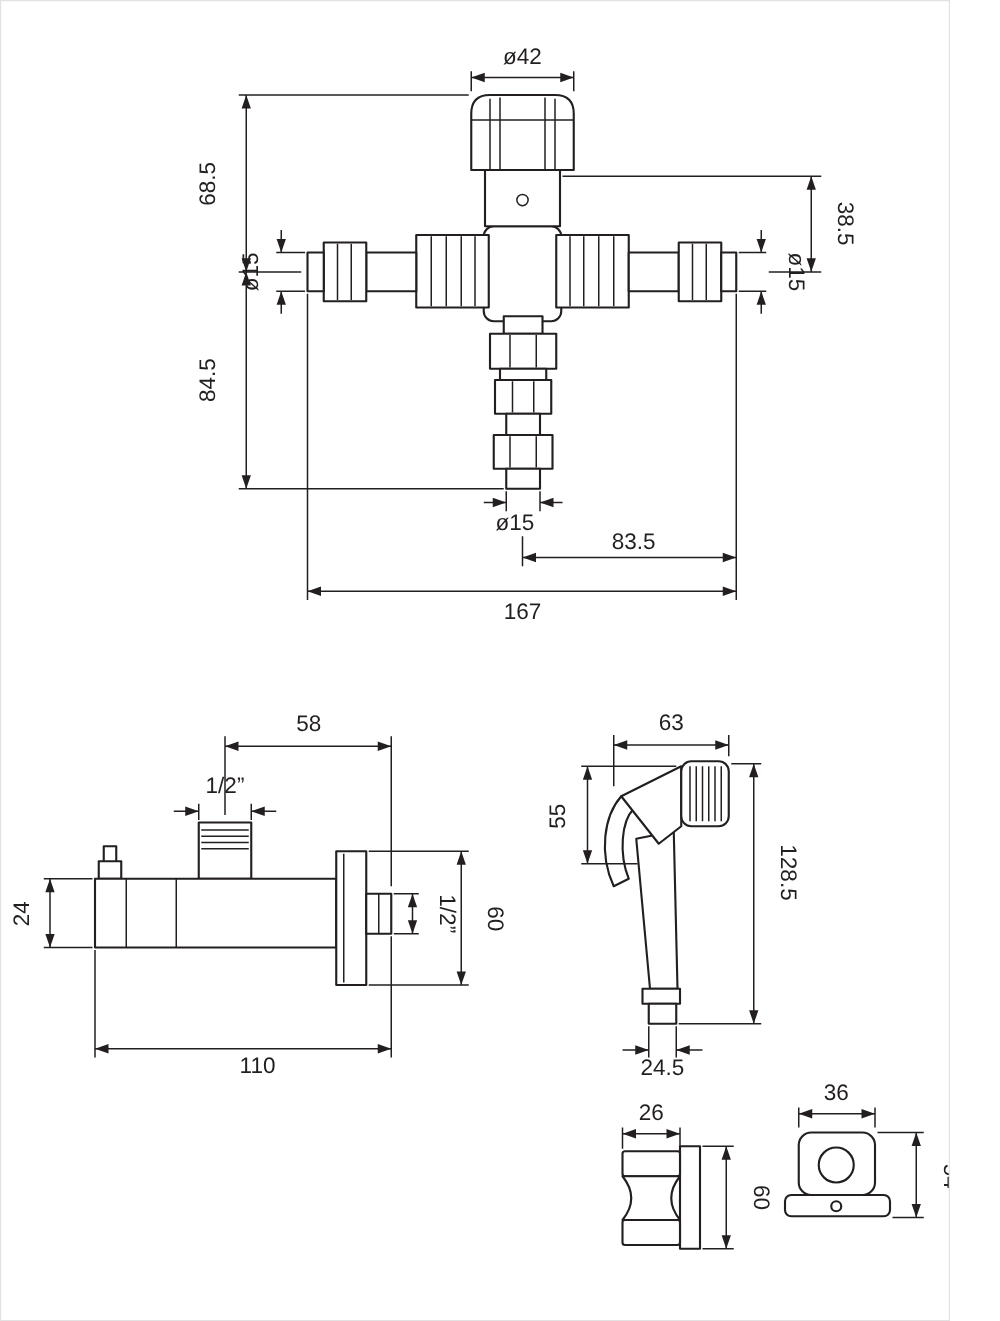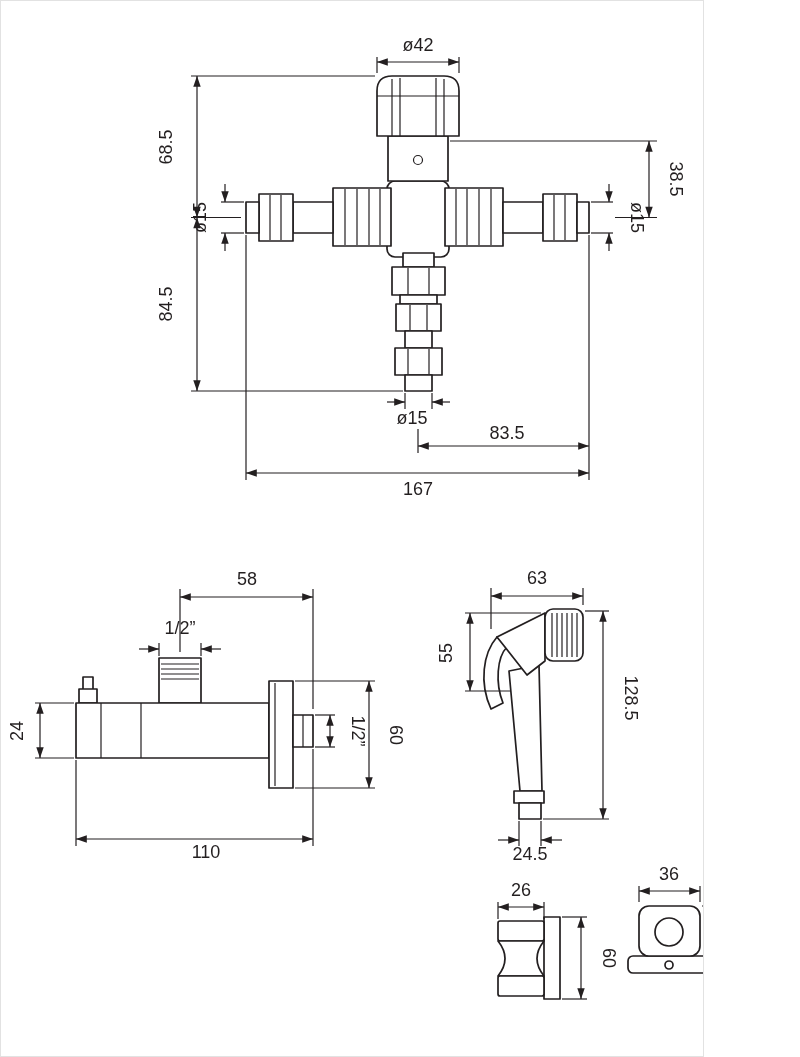--- a/index.html
+++ b/index.html
@@ -1,16 +1,16 @@
 <!DOCTYPE html>
 <html><head>
 <meta charset="utf-8">
 <style>
   html,body{margin:0;padding:0;background:#ffffff;}
-  .sheet{position:relative;width:704px;height:1057px;background:#ffffff;overflow:hidden;
+  .sheet{position:relative;width:760px;height:1057px;background:#ffffff;overflow:hidden;
          border:1px solid #e2e2e2;box-sizing:border-box;
          font-family:"Liberation Sans","DejaVu Sans",sans-serif;}
   svg{display:block;}
   .obj{fill:#ffffff;stroke:#231f20;stroke-width:1.7;stroke-linejoin:round;}
   .det{fill:none;stroke:#231f20;stroke-width:1.2;}
   .det circle{fill:#ffffff;}
   .dim{fill:none;stroke:#231f20;stroke-width:1.2;}
   text.lbl{font-size:18px;fill:#231f20;font-family:"Liberation Sans","DejaVu Sans",sans-serif;}
 </style>
 </head>

